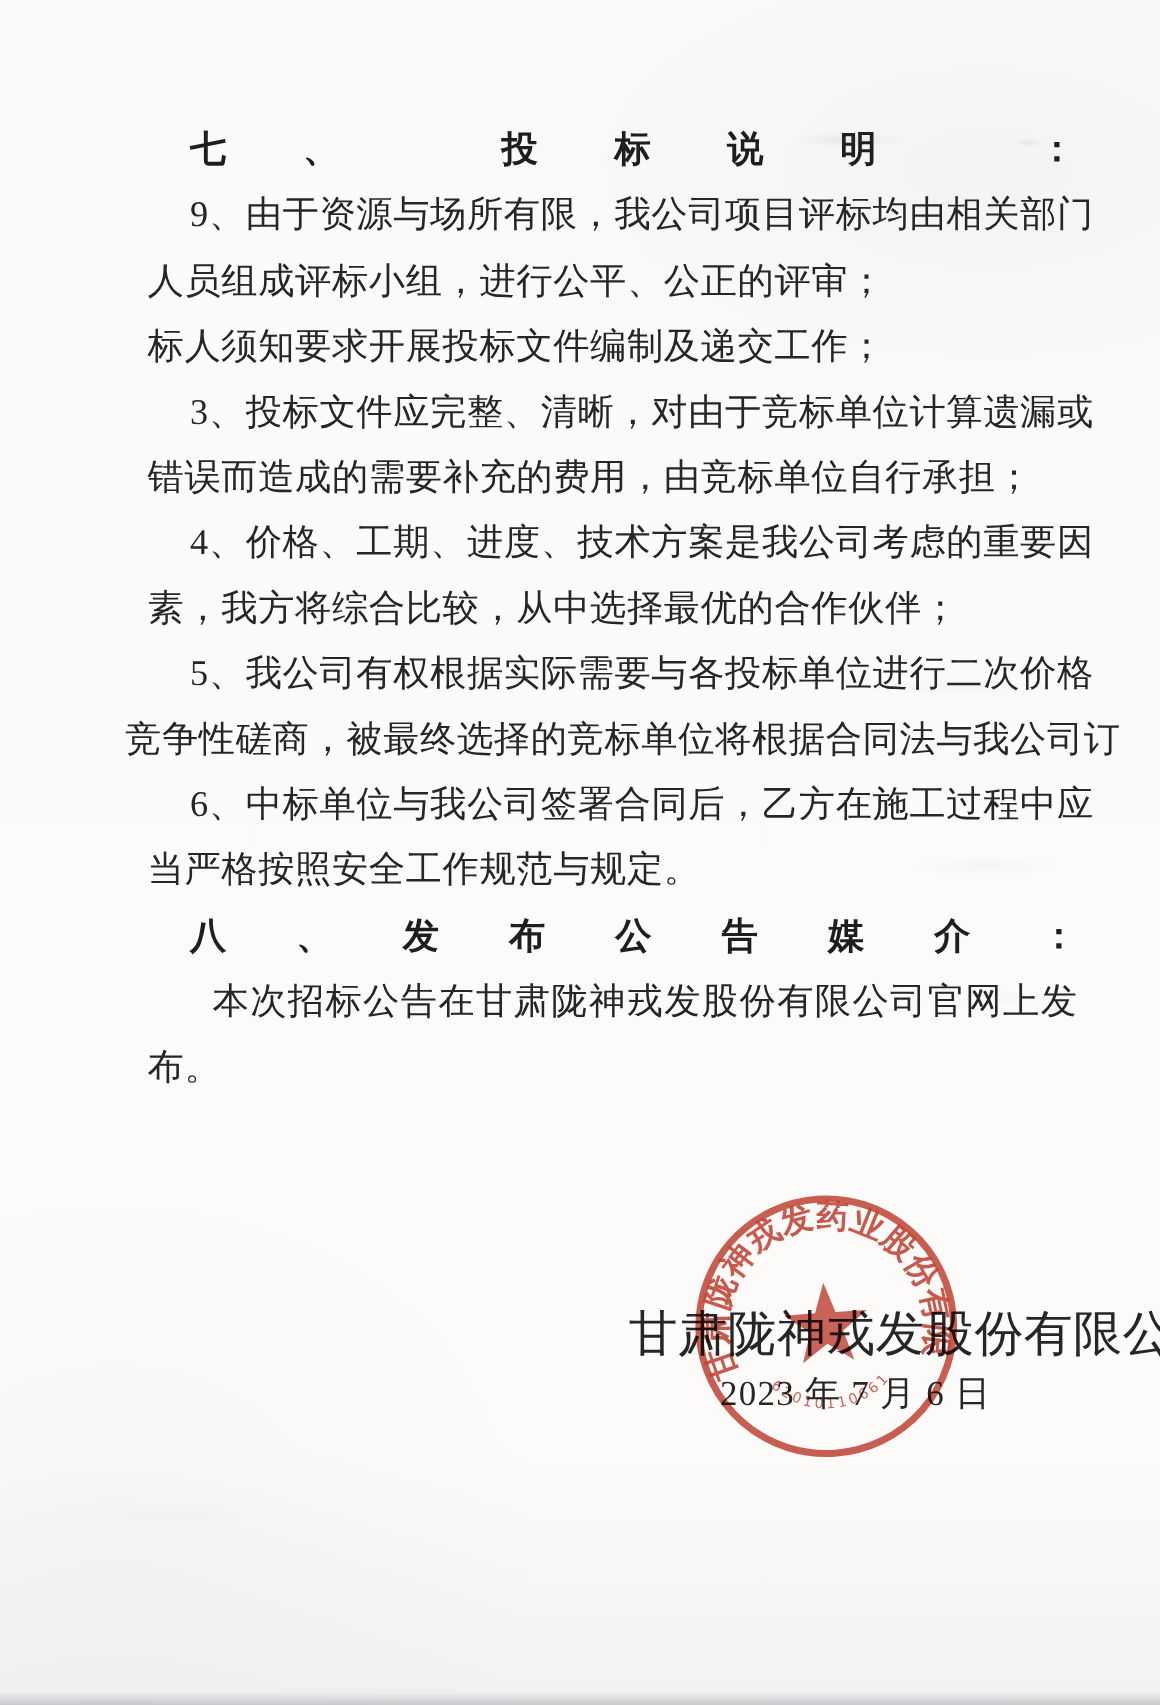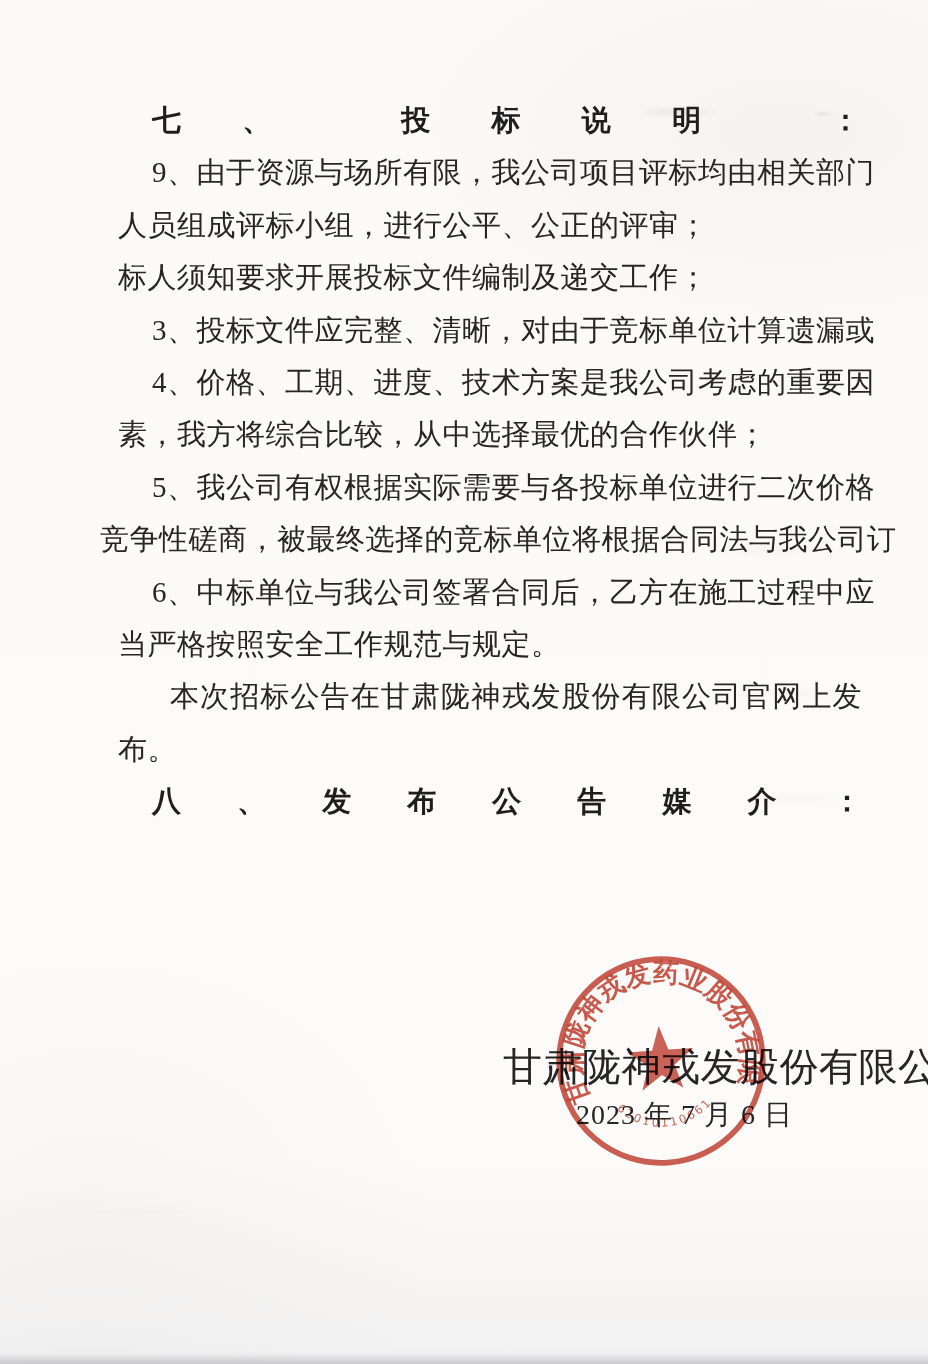--- a/index.html
+++ b/index.html
@@ -89,33 +89,34 @@
   <div class="content">
 
     <div class="line heading h7">七、 投标说明 ：</div>
 
     <div class="line first">9、由于资源与场所有限，我公司项目评标均由相关部门</div>
     <div class="line last">人员组成评标小组，进行公平、公正的评审；</div>
 
     <div class="line last">标人须知要求开展投标文件编制及递交工作；</div>
 
     <div class="line first">3、投标文件应完整、清晰，对由于竞标单位计算遗漏或</div>
+    <div class="line last">错误而造成的需要补充的费用，由竞标单位自行承担；</div>
 
     <div class="line first">4、价格、工期、进度、技术方案是我公司考虑的重要因</div>
     <div class="line last">素，我方将综合比较，从中选择最优的合作伙伴；</div>
 
     <div class="line first">5、我公司有权根据实际需要与各投标单位进行二次价格</div>
     <div class="line">竞争性磋商，被最终选择的竞标单位将根据合同法与我公司订</div>
 
     <div class="line first">6、中标单位与我公司签署合同后，乙方在施工过程中应</div>
     <div class="line last">当严格按照安全工作规范与规定。</div>
 
+    <div class="line heading">八、发布公告媒介：</div>
+
     <div class="line first last">本次招标公告在甘肃陇神戎发股份有限公司官网上发布。</div>
-
-    <div class="line heading">八、发布公告媒介：</div>
   </div>
 
   <div class="signature-company">甘肃陇神戎发股份有限公司</div>
 
   <div class="signature-date">2023 年 7 月 6 日</div>
 
   <svg class="seal" viewBox="0 0 210 210">
     <defs>
       <path id="arcTop" d="M 34,138 A 78,78 0 1 1 176,138" fill="none"></path>
       <path id="arcBottom" d="M 56,146 A 64,64 0 0 0 154,146" fill="none"></path>

